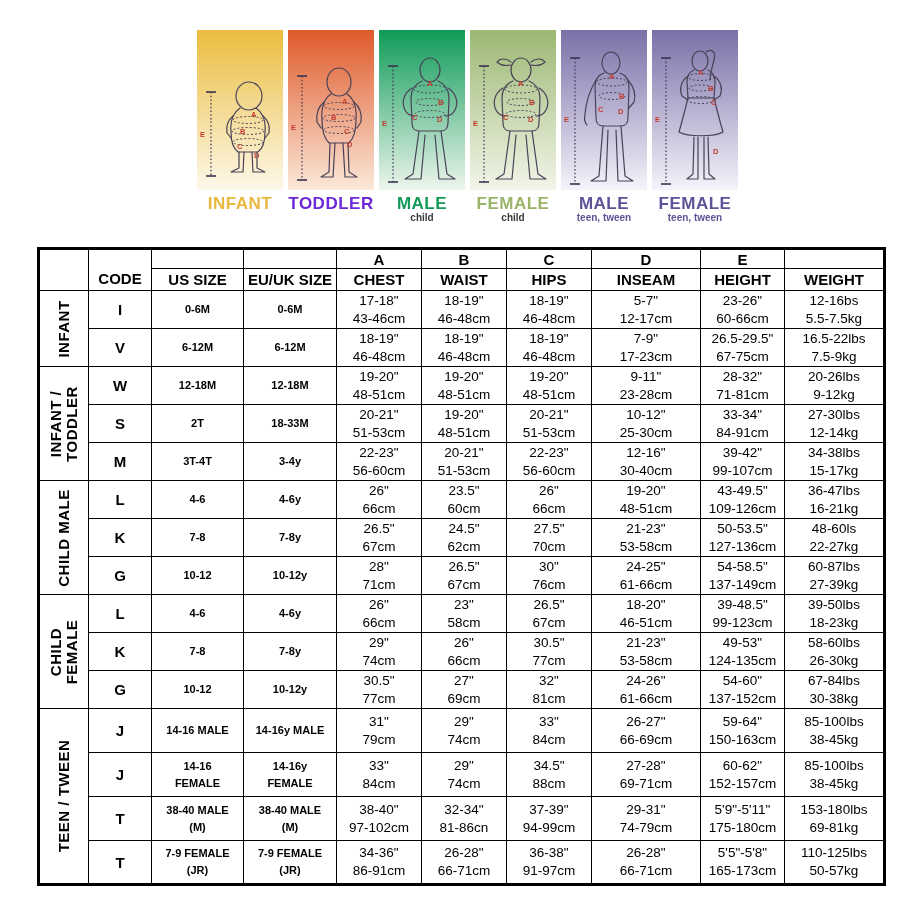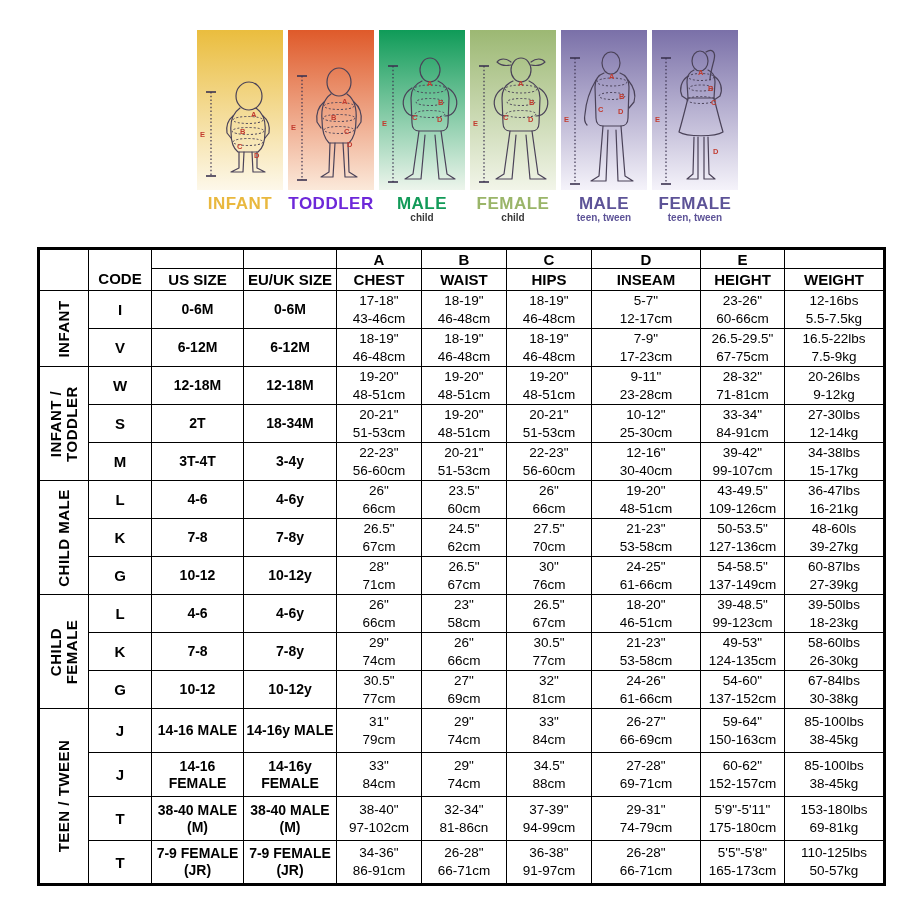--- a/index.html
+++ b/index.html
@@ -27,21 +27,21 @@
   .size-table th, .size-table td {
     border:1px solid #000; padding:0; text-align:center; vertical-align:middle;
   }
   .size-table thead th { font-weight:bold; font-size:15px; }
   tr.letters-row { height:20px; }
   tr.names-row { height:22px;margin-left:12px; }
   th.merged-bottom { vertical-align:bottom; padding-bottom:3px; }
   .size-table tbody tr { height:38px; }
   .size-table tbody tr.tall { height:44px; }
   td.code-cell { font-weight:bold; font-size:15px; }
-  td.size-cell { font-weight:bold; font-size:14px; line-height:17px; }
+  td.size-cell { font-weight:bold; font-size:11px; line-height:17px; }
   td.meas-cell { font-size:13.5px; line-height:18px; font-weight:normal; }
   td.group-cell { position:relative; }
   .group-rot {
     position:absolute; left:50%; top:50%;
     transform:translate(-50%,-50%) rotate(-90deg);
     font-weight:bold; font-size:15px; line-height:16px; letter-spacing:.5px;
     text-align:center; white-space:normal;
   }
 </style>
 </head>
@@ -373,21 +373,21 @@
             <div>20-26lbs</div>
             <div>9-12kg</div>
           </td>
         </tr>
         <tr class="">
           <td class="code-cell">S</td>
           <td class="size-cell">
             <div>2T</div>
           </td>
           <td class="size-cell">
-            <div>18-34M</div>
+            <div>18-33M</div>
           </td>
           <td class="meas-cell">
             <div>20-21"</div>
             <div>51-53cm</div>
           </td>
           <td class="meas-cell">
             <div>19-20"</div>
             <div>48-51cm</div>
           </td>
           <td class="meas-cell">
@@ -499,21 +499,21 @@
           <td class="meas-cell">
             <div>21-23"</div>
             <div>53-58cm</div>
           </td>
           <td class="meas-cell">
             <div>50-53.5"</div>
             <div>127-136cm</div>
           </td>
           <td class="meas-cell">
             <div>48-60ls</div>
-            <div>39-27kg</div>
+            <div>22-27kg</div>
           </td>
         </tr>
         <tr class="">
           <td class="code-cell">G</td>
           <td class="size-cell">
             <div>10-12</div>
           </td>
           <td class="size-cell">
             <div>10-12y</div>
           </td>

